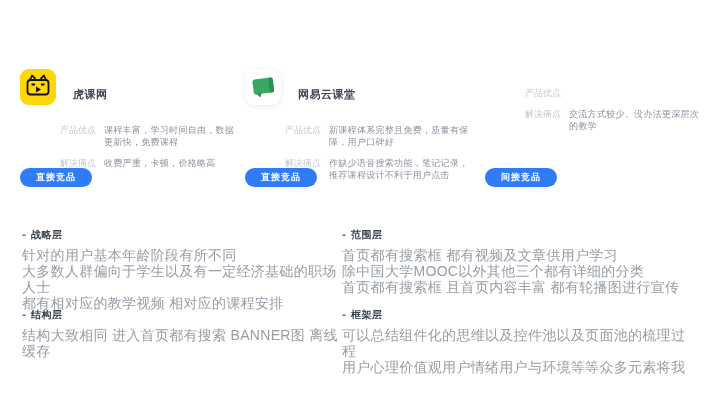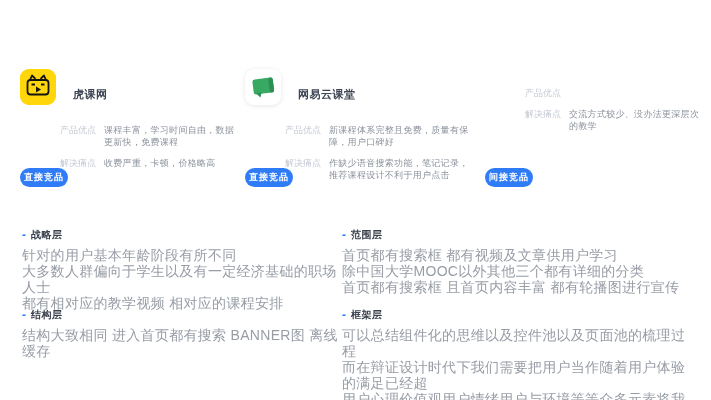--- a/index.html
+++ b/index.html
@@ -23,21 +23,21 @@
     color:#3d4453;letter-spacing:0.5px;
   }
   .features{margin-top:19px;}
   .feature-line{display:flex;align-items:flex-start;margin-bottom:9px;
     font-size:9px;line-height:12px;}
   .feature-label{flex:none;color:#c2c8d2;margin-right:8px;margin-left:40px;}
   .feature-text{color:#8b929c;letter-spacing:0.3px;}
   .badge{
     position:absolute;left:0;top:100px;display:inline-block;
     background:#2f7cf6;color:#ffffff;font-size:9px;font-weight:bold;
-    padding:3px 4px;border-radius:999px;letter-spacing:1px;
+    padding:3px 16px;border-radius:999px;letter-spacing:1px;
   }
   
   .analysis{position:absolute;left:22px;top:228px;width:670px;}
   .analysis-row{display:flex;}
   .analysis-cell{box-sizing:border-box;}
   .cell-left{width:320px;flex:none;}
   .cell-right{width:350px;flex:none;}
   .analysis-cell{height:80px;}
   .section-header{display:flex;align-items:center;margin-bottom:5px;}
   .section-bullet{color:#2f7cf6;font-weight:bold;font-size:12px;margin-right:5px;}
@@ -145,19 +145,18 @@
           <span class="section-title">结构层</span>
         </div>
         <div class="section-line">结构大致相同 进入首页都有搜索 BANNER图 离线缓存</div>
       </div>
       <div class="analysis-cell cell-right">
         <div class="section-header">
           <span class="section-bullet">-</span>
           <span class="section-title">框架层</span>
         </div>
         <div class="section-line">可以总结组件化的思维以及控件池以及页面池的梳理过程</div>
-        <div class="section-line">而在辩证设计时代下我们需要把用户当作随着用户体验的满足已经超</div>
         <div class="section-line">用户心理价值观用户情绪用户与环境等等众多元素将我</div>
       </div>
     </div>
   </div>
 
 </div>
 
 </body></html>

